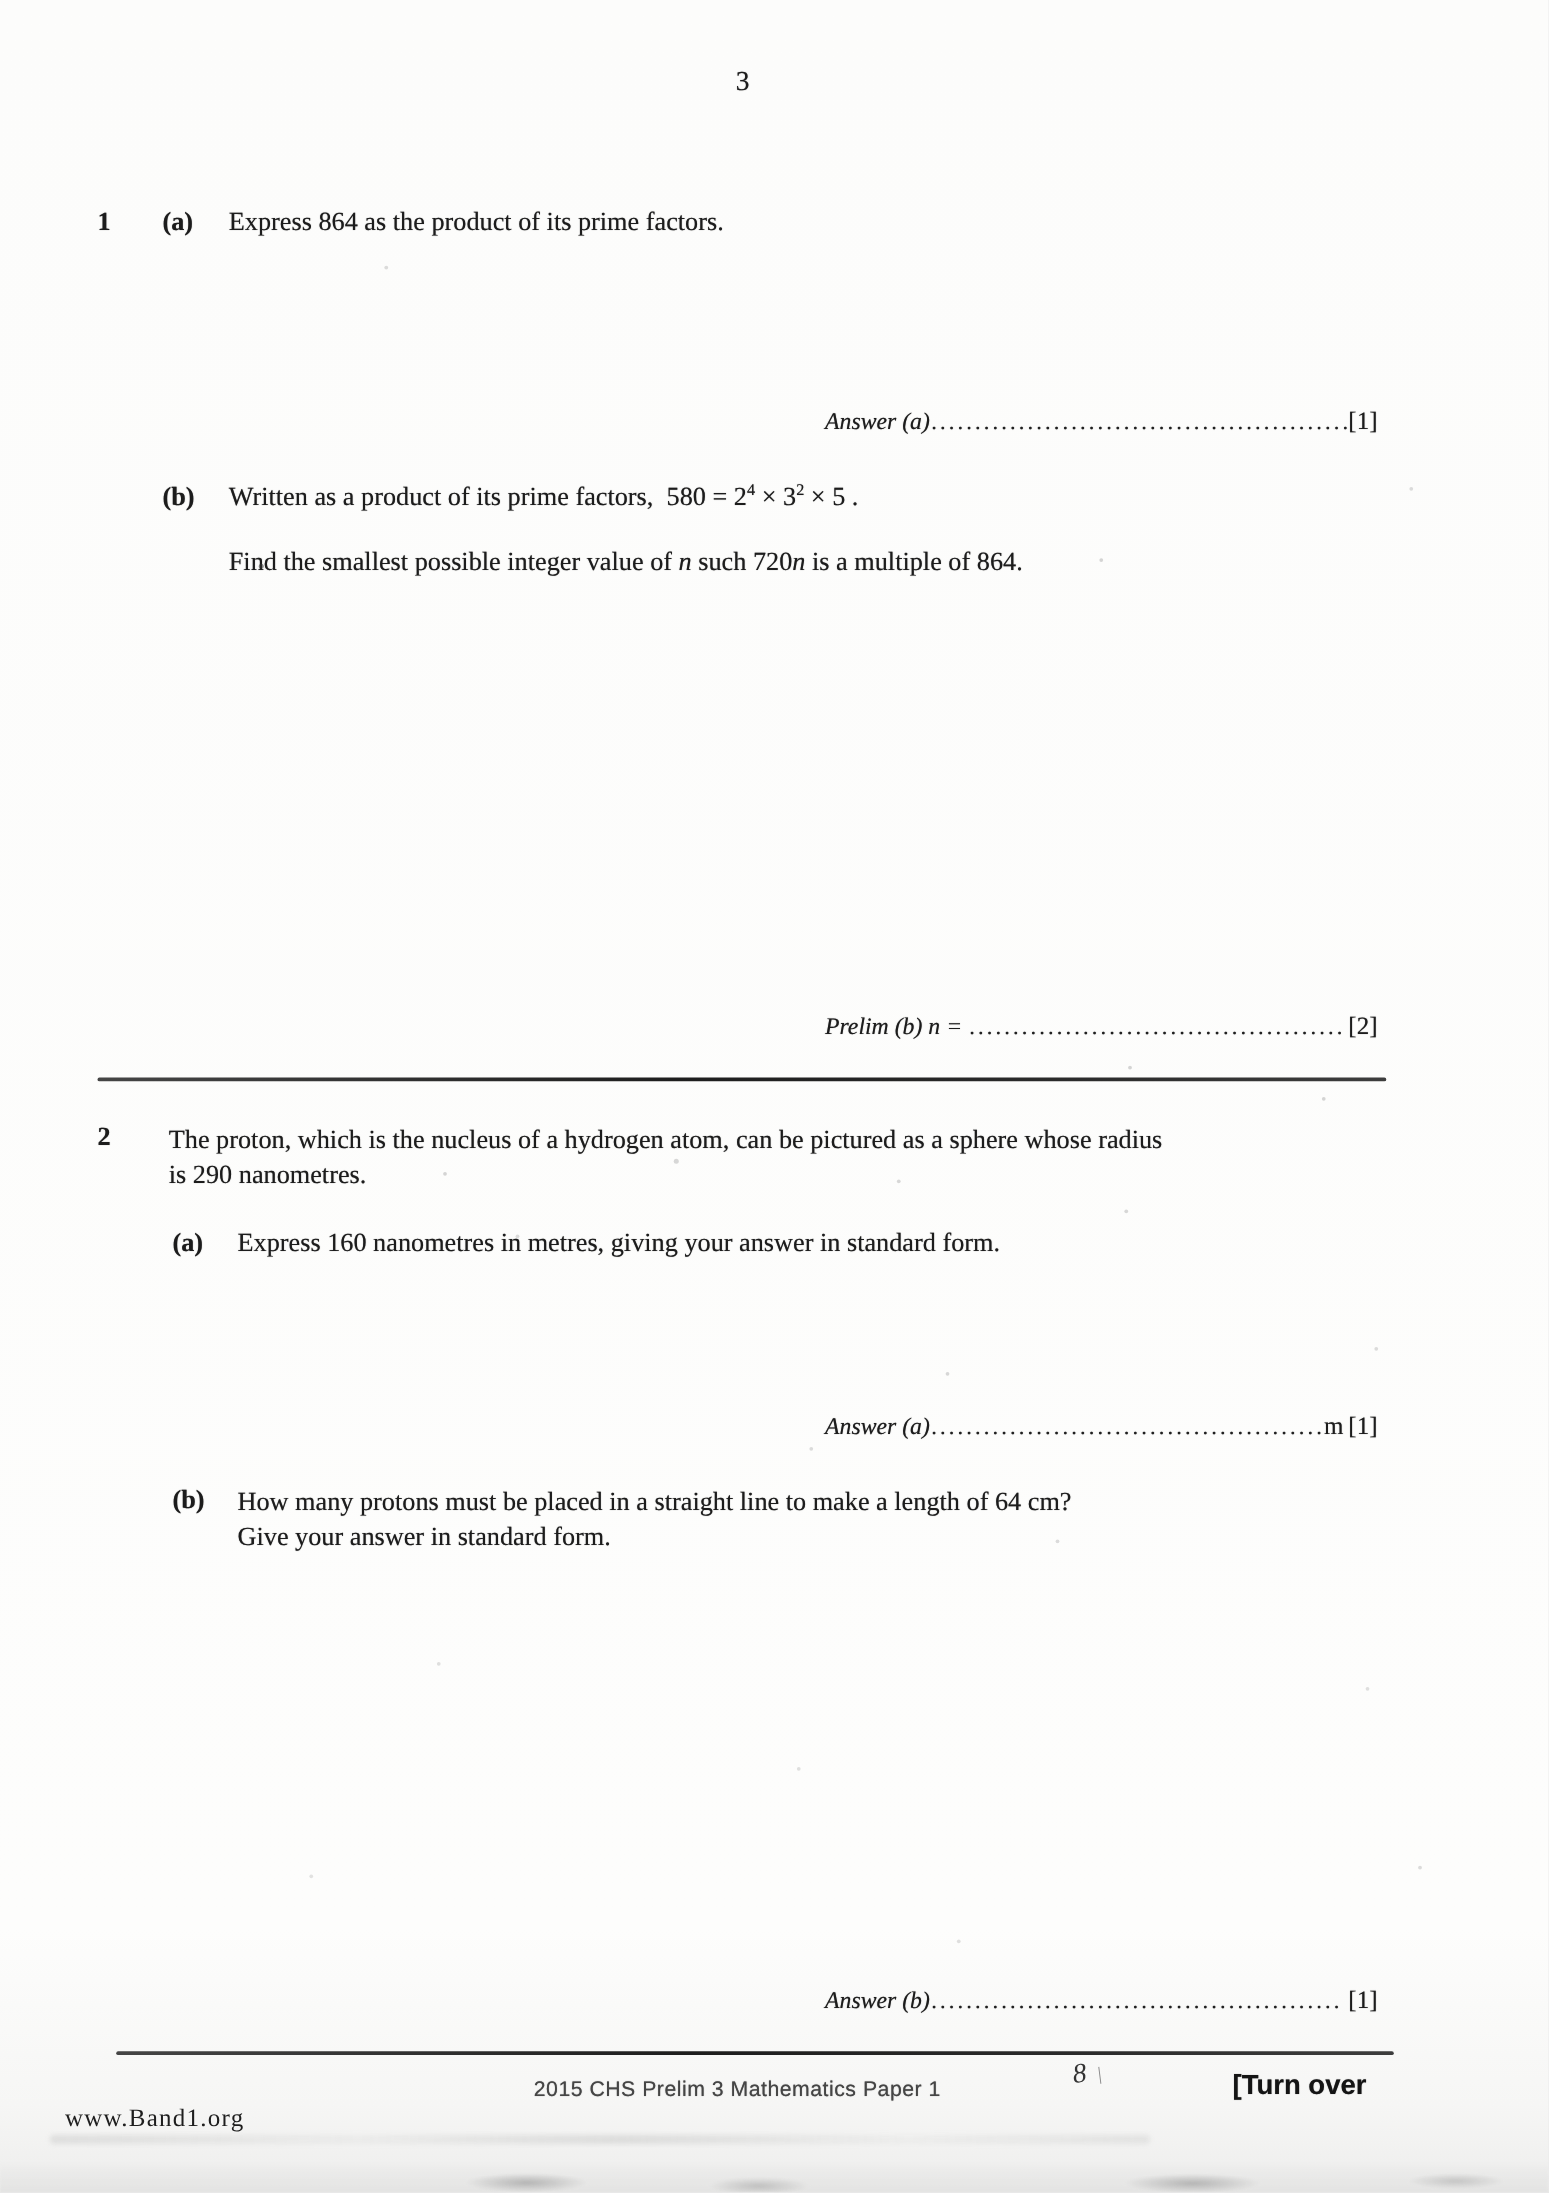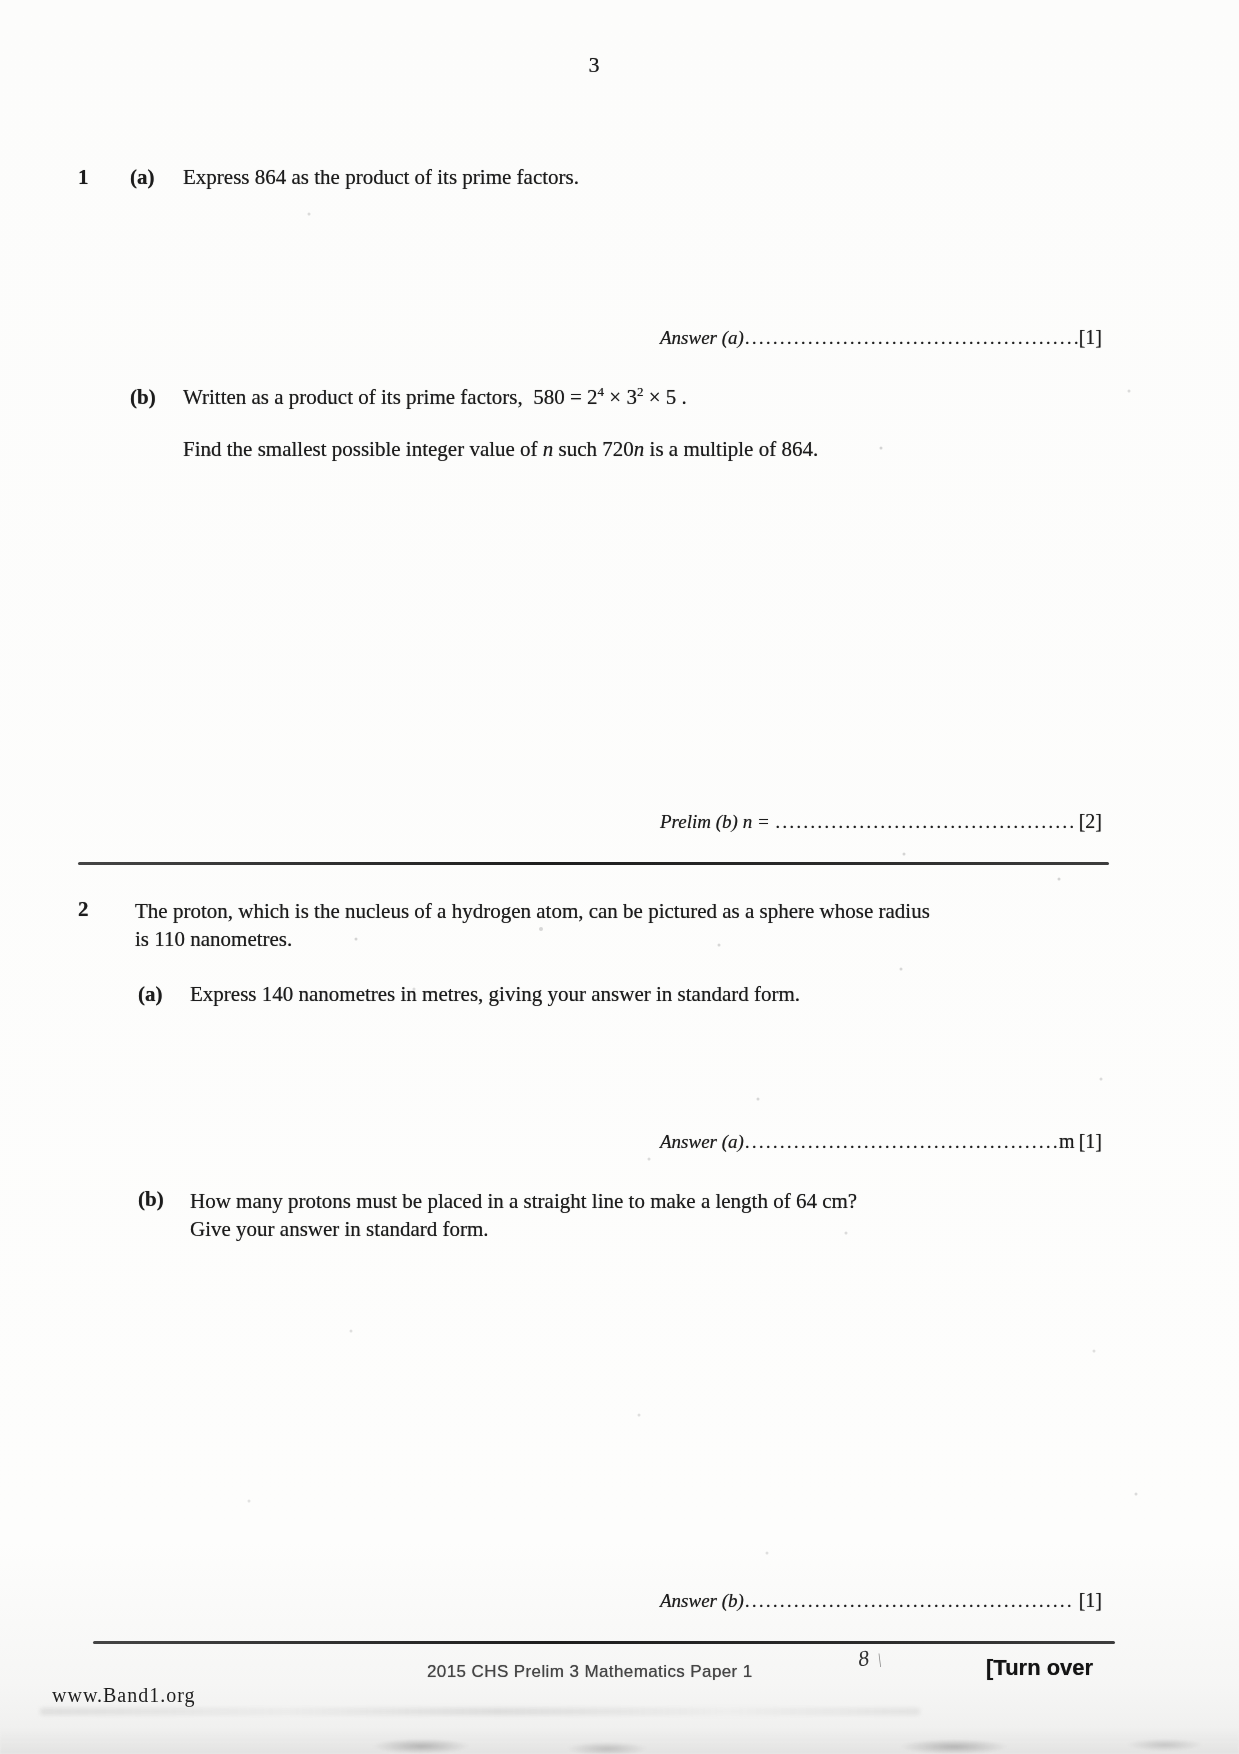--- a/index.html
+++ b/index.html
@@ -126,25 +126,25 @@
     <span class="ans-prefix">Prelim (b) n = </span>
     <span class="leader">........................................................................................................</span>
     <span class="marks gap">[2]</span>
   </div>
 
   <div class="rule" style="left:78px; top:862px; width:1031px"></div>
 
   <div class="abs qnum scan" style="left:78px; top:897px">2</div>
   <div class="abs qtext scan" style="left:135px; top:897px; line-height:28px">
     <div class="pre">The proton, which is the nucleus of a hydrogen atom, can be pictured as a sphere whose radius</div>
-    <div class="pre">is 110 nanometres.</div>
+    <div class="pre">is 290 nanometres.</div>
   </div>
 
   <div class="abs qlabel scan" style="left:138px; top:982px">(a)</div>
-  <div class="abs qtext pre scan" style="left:190px; top:982px">Express 140 nanometres in metres, giving your answer in standard form.</div>
+  <div class="abs qtext pre scan" style="left:190px; top:982px">Express 160 nanometres in metres, giving your answer in standard form.</div>
 
   <div class="answer-line scan" style="top:1130px">
     <span class="ans-prefix">Answer (a)</span>
     <span class="leader">........................................................................................................</span>
     <span class="ans-unit">m</span>
     <span class="marks unitgap">[1]</span>
   </div>
 
   <div class="abs qlabel scan" style="left:138px; top:1187px">(b)</div>
   <div class="abs qtext scan" style="left:190px; top:1187px; line-height:28px">

